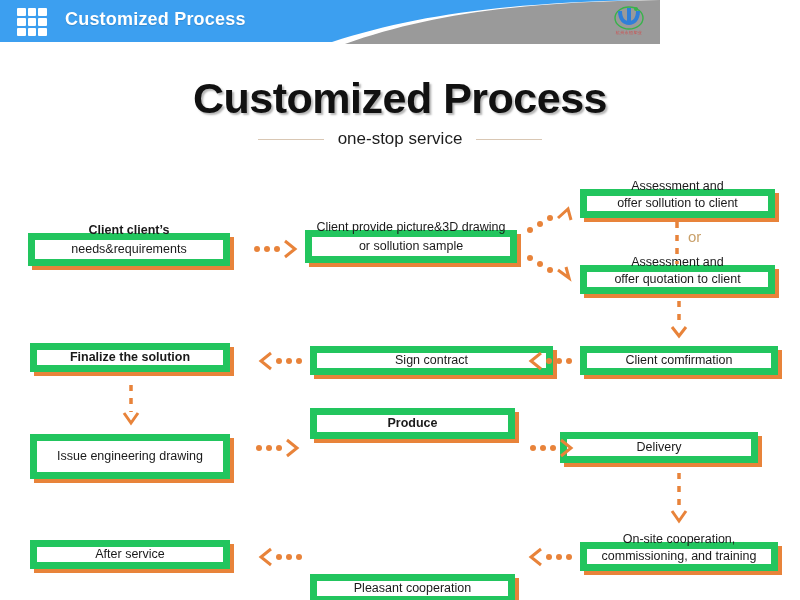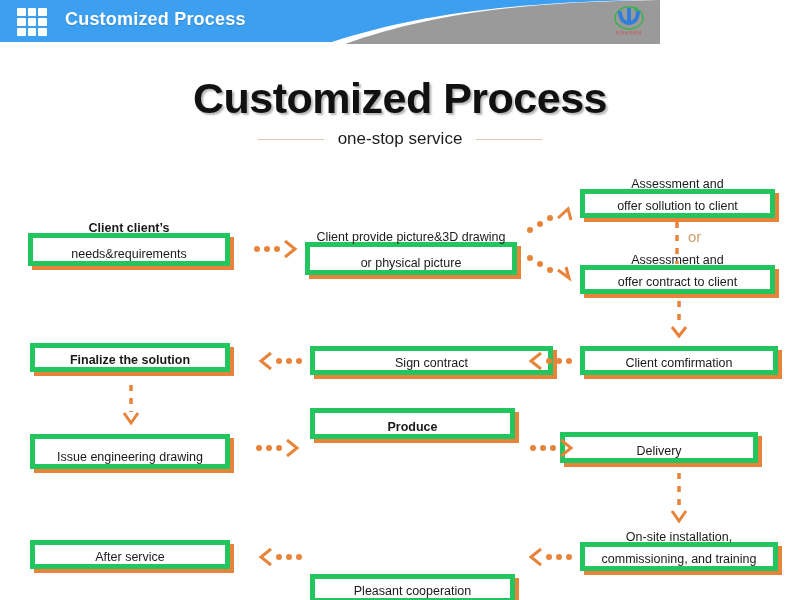--- a/index.html
+++ b/index.html
@@ -55,23 +55,23 @@
     position:absolute; left:0; top:129px; width:800px;
     display:flex; align-items:center; justify-content:center; gap:14px;
   }
   #subtitle-row .rule { width:66px; height:1px; background:#d9c7b4; }
   #subtitle-text { font-size:17px; color:#1d1d1d; }
 
   
   .box {
     position:absolute;
     background:#ffffff;
-    border:5px solid #22c55e;
+    border:7px solid #22c55e;
     box-shadow:4px 4px 0 0 #e8833a;
-    display:flex; align-items:flex-end; justify-content:center;
+    display:flex; align-items:center; justify-content:center;
     text-align:center;
     font-size:12.5px; color:#1a1a1a; line-height:1.15;
     padding:0 12px;
   }
   .box .overline {
     position:absolute; left:0; right:0; top:-17px;
     text-align:center; font-size:12.5px; color:#1a1a1a;
     white-space:nowrap;
   }
   .box .overline.bold { font-weight:bold; }
@@ -124,61 +124,61 @@
   <span class="rule"></span>
   <span id="subtitle-text">one-stop service</span>
   <span class="rule"></span>
 </div>
 
 <div class="box" style="left:28px; top:233px; width:202px; height:33px;">
   <span class="overline bold">Client client’s</span>
   <span class="inner">needs&amp;requirements</span>
 </div>
 
-<div class="box" style="left:305px; top:230px; width:212px; height:33px;margin-top:12px;">
+<div class="box" style="left:305px; top:230px; width:212px; height:33px;">
   <span class="overline">Client  provide picture&amp;3D drawing</span>
-  <span class="inner">or physical picture</span>
+  <span class="inner">or sollution sample</span>
 </div>
 
 <div class="box" style="left:580px; top:189px; width:195px; height:29px;">
   <span class="overline">Assessment and</span>
   <span class="inner">offer sollution to client</span>
 </div>
 
 <div class="box" style="left:580px; top:265px; width:195px; height:29px;">
   <span class="overline">Assessment and</span>
-  <span class="inner">offer contract to client</span>
+  <span class="inner">offer quotation to client</span>
 </div>
 
 <div class="box" style="left:580px; top:346px; width:198px; height:29px;">
   <span class="inner">Client comfirmation</span>
 </div>
 
 <div class="box" style="left:310px; top:346px; width:243px; height:29px;">
   <span class="inner">Sign contract</span>
 </div>
 
 <div class="box" style="left:30px; top:343px; width:200px; height:29px;font-weight:bold;">
   <span class="inner">Finalize the solution</span>
 </div>
 
-<div class="box" style="left:30px; top:434px; width:200px; height:35px;">
+<div class="box" style="left:30px; top:434px; width:200px; height:45px;">
   <span class="inner">Issue engineering drawing</span>
 </div>
 
 <div class="box" style="left:310px; top:408px; width:205px; height:31px;font-weight:bold;">
   <span class="inner">Produce</span>
 </div>
 
 <div class="box" style="left:560px; top:432px; width:198px; height:31px;">
   <span class="inner">Delivery</span>
 </div>
 
 <div class="box" style="left:580px; top:542px; width:198px; height:29px;">
-  <span class="overline">On-site installation,</span>
+  <span class="overline">On-site cooperation,</span>
   <span class="inner">commissioning, and training</span>
 </div>
 
 <div class="box" style="left:310px; top:574px; width:205px; height:29px;">
   <span class="inner">Pleasant cooperation</span>
 </div>
 
 <div class="box" style="left:30px; top:540px; width:200px; height:29px;">
   <span class="inner">After service</span>
 </div>

